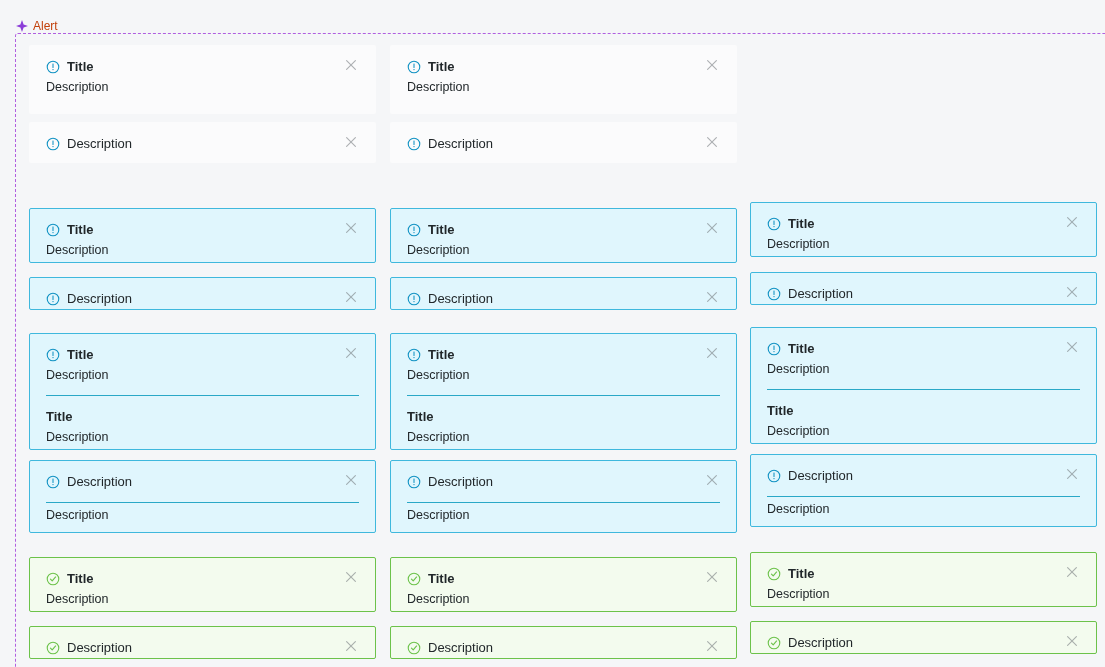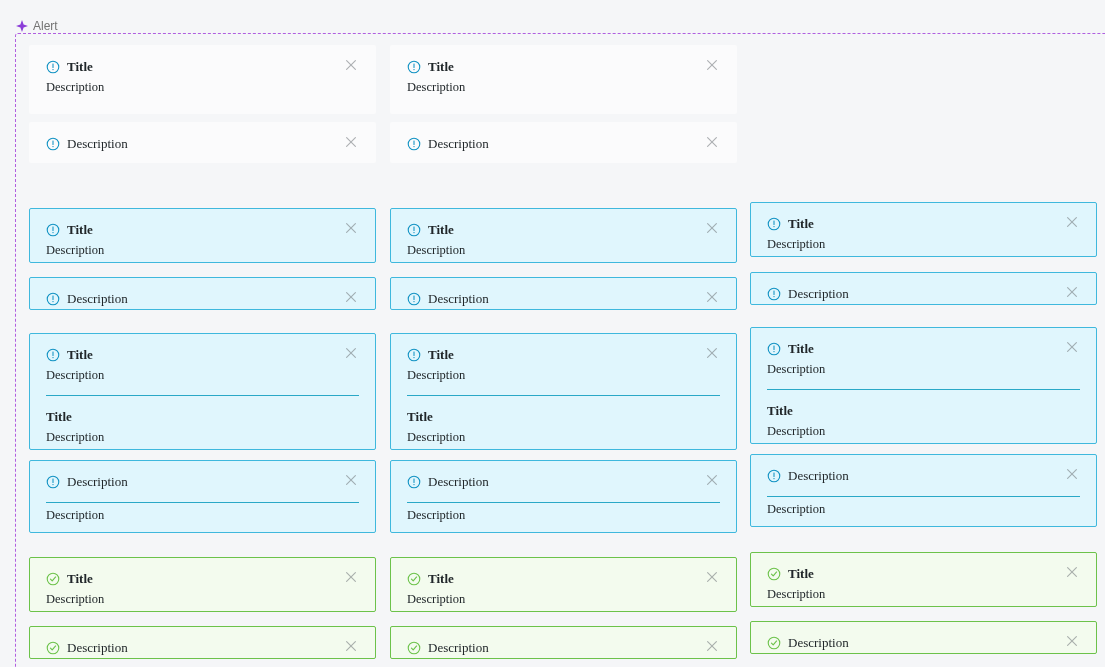--- a/index.html
+++ b/index.html
@@ -14,21 +14,21 @@
 
   
   .section-label {
     position: absolute;
     left: 16px;
     top: 19px;
     display: flex;
     align-items: center;
     gap: 5px;
     font-size: 12px;
-    color: #737373;
+    color: #c2410c;
     line-height: 14px;
     white-space: nowrap;
     z-index: 5;
   }
   .diamond-icon {
     width: 12px;
     height: 12px;
     display: block;
     flex: 0 0 auto;
   }
@@ -53,21 +53,20 @@
     width: 100%;
     height: 100%;
   }
 
   
   .card {
     position: absolute;
     border-radius: 2px;
     background: #fbfbfc;
     padding: 13px 16px 14px 16px;
-    font-family: Liberation Serif, serif;
   }
   .card.blue   { background: #e0f6fd; border: 1px solid #3fb8dd; }
   .card.green  { background: #f3fbee; border: 1px solid #6cc24a; }
   .card.plain  { background: #fbfbfc; border: 1px solid transparent; }
 
   .card-head {
     display: flex;
     align-items: flex-start;
     gap: 7px;
     position: relative;

